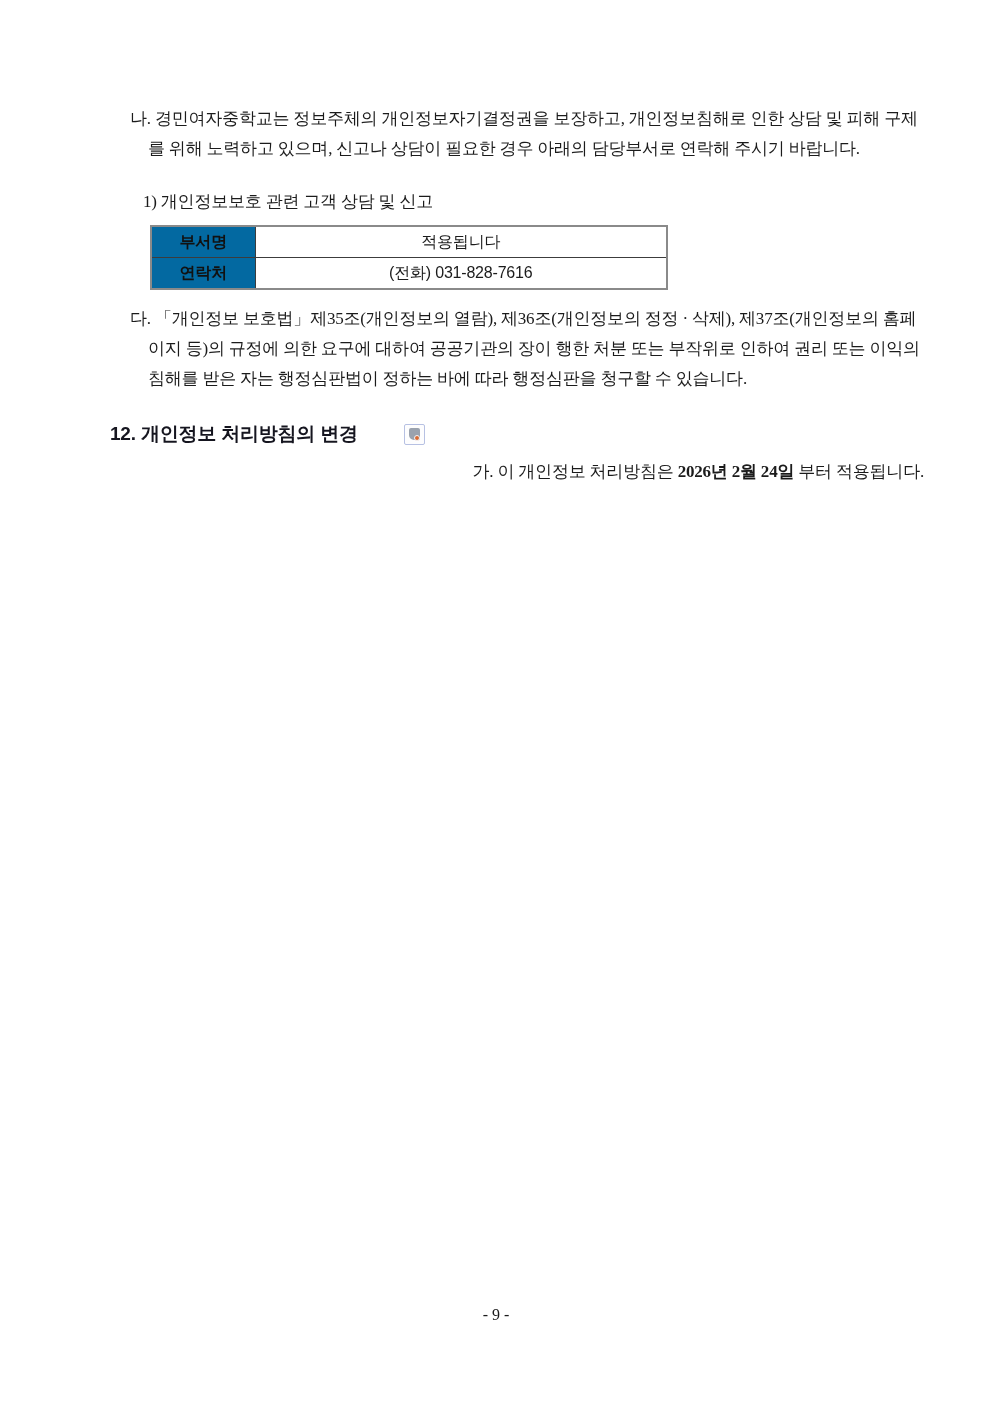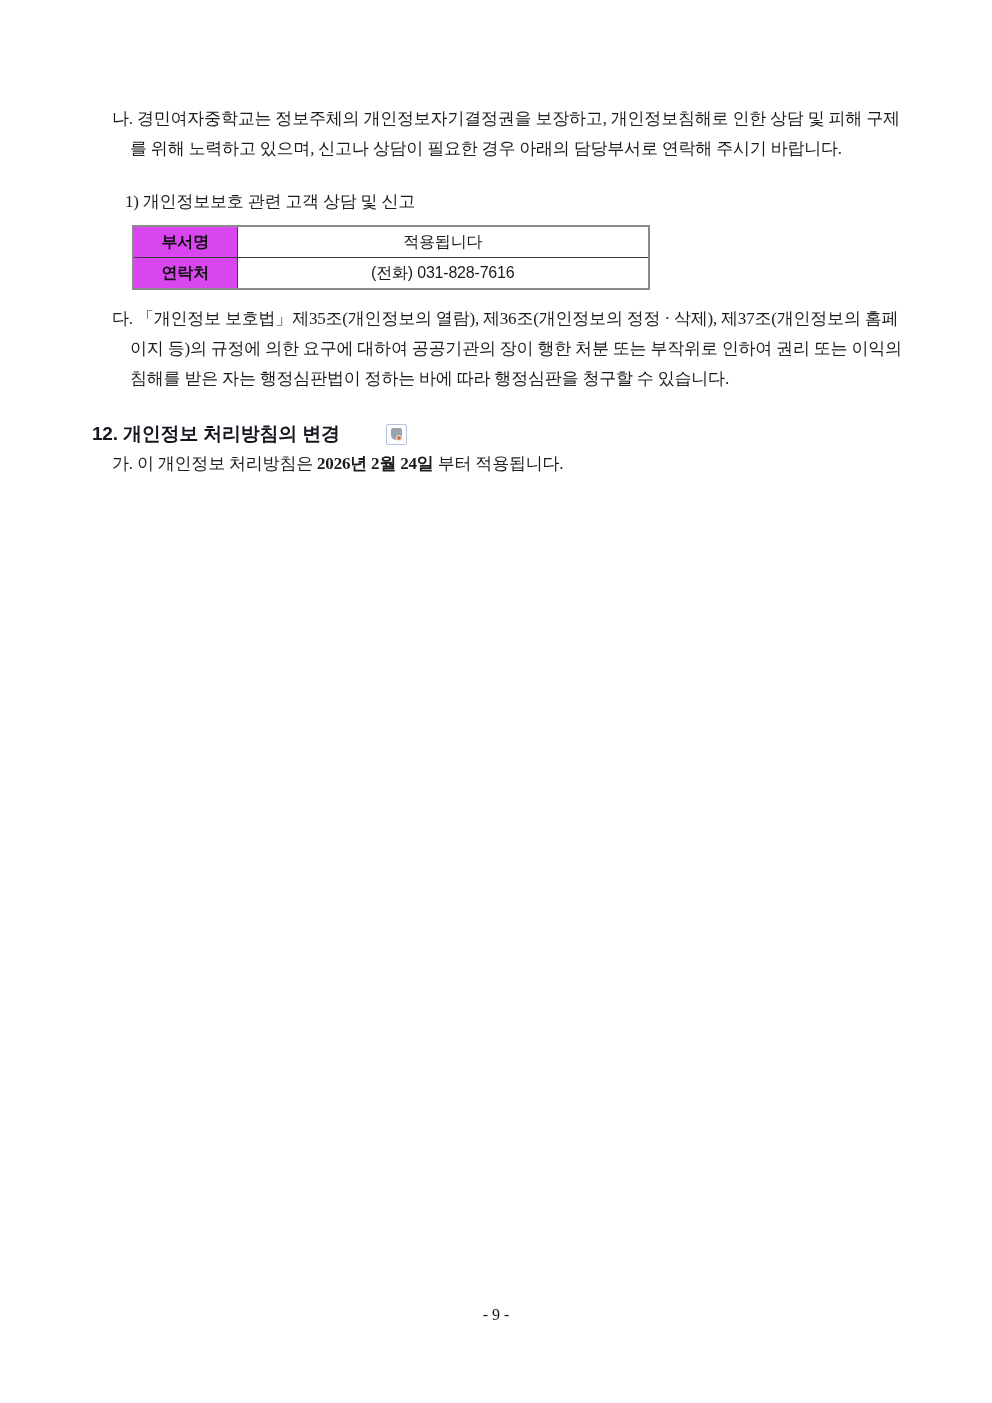--- a/index.html
+++ b/index.html
@@ -7,21 +7,21 @@
   body {
     width: 992px;
     height: 1403px;
     position: relative;
     font-family: "Liberation Serif", "DejaVu Serif", serif;
     color: #1b1b1b;
     overflow: hidden;
   }
   .content {
     position: absolute;
-    left: 92px;
+    left: 110px;
     top: 104px;
     width: 814px;
     font-size: 17px;
     line-height: 30px;
     letter-spacing: -0.2px;
   }
   
   .para {
     padding-left: 38px;
     text-indent: -18px;
@@ -33,21 +33,21 @@
   .contact-table {
     border-collapse: collapse;
     margin: 8px 0 14px 40px;
     width: 518px;
     font-family: "Liberation Sans", "DejaVu Sans", sans-serif;
     font-size: 16px;
     border: 2px solid #8a8a8a;
   }
   .contact-table th {
     width: 104px;
-    background: #d946ef;
+    background: #0369a1;
     font-weight: bold;
     color: #111;
   }
   .contact-table th, .contact-table td {
     border: 1px solid #3c3c3c;
     height: 31px;
     text-align: center;
     vertical-align: middle;
     padding: 0 6px;
   }
@@ -85,21 +85,21 @@
   .bm-icon .dot {
     position: absolute;
     right: 4px;
     bottom: 3px;
     width: 6px;
     height: 6px;
     background: #d96b35;
     border: 1px solid #f4f4f6;
     border-radius: 50%;
   }
-  .after-heading { margin-top: 1px; }
+  .after-heading { margin-top: 9px; text-align: right; }
   .footer {
     position: absolute;
     top: 1306px;
     left: 0;
     width: 992px;
     text-align: center;
     font-size: 16px;
     color: #1b1b1b;
   }
 </style>

